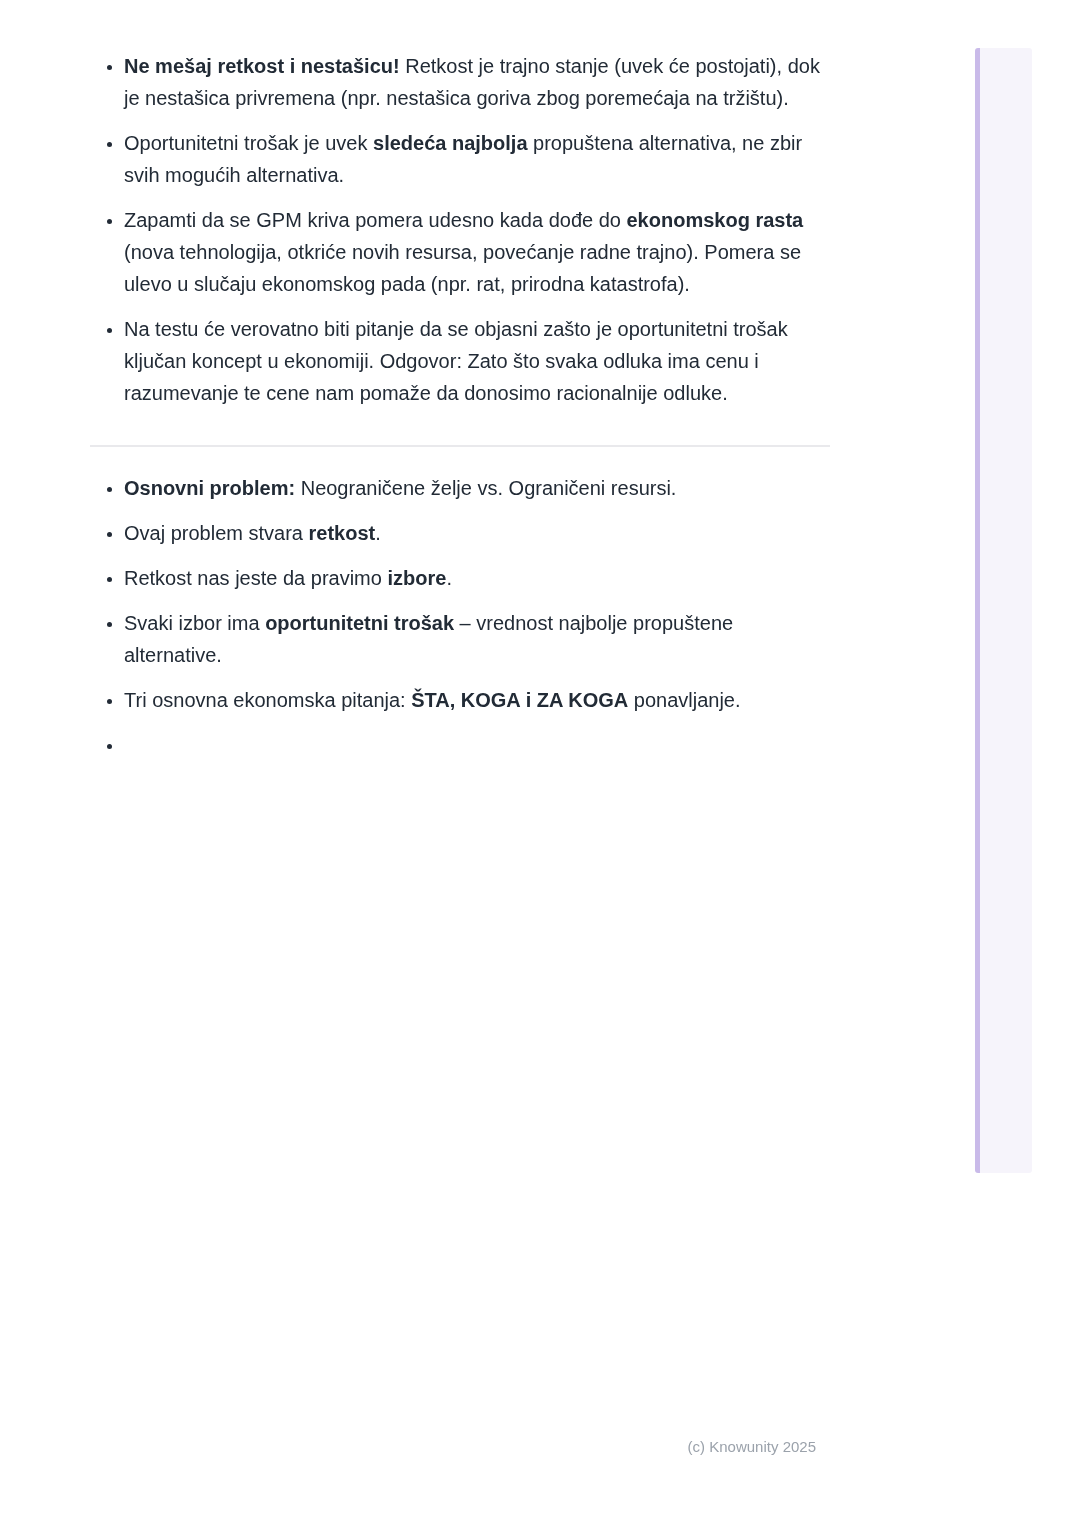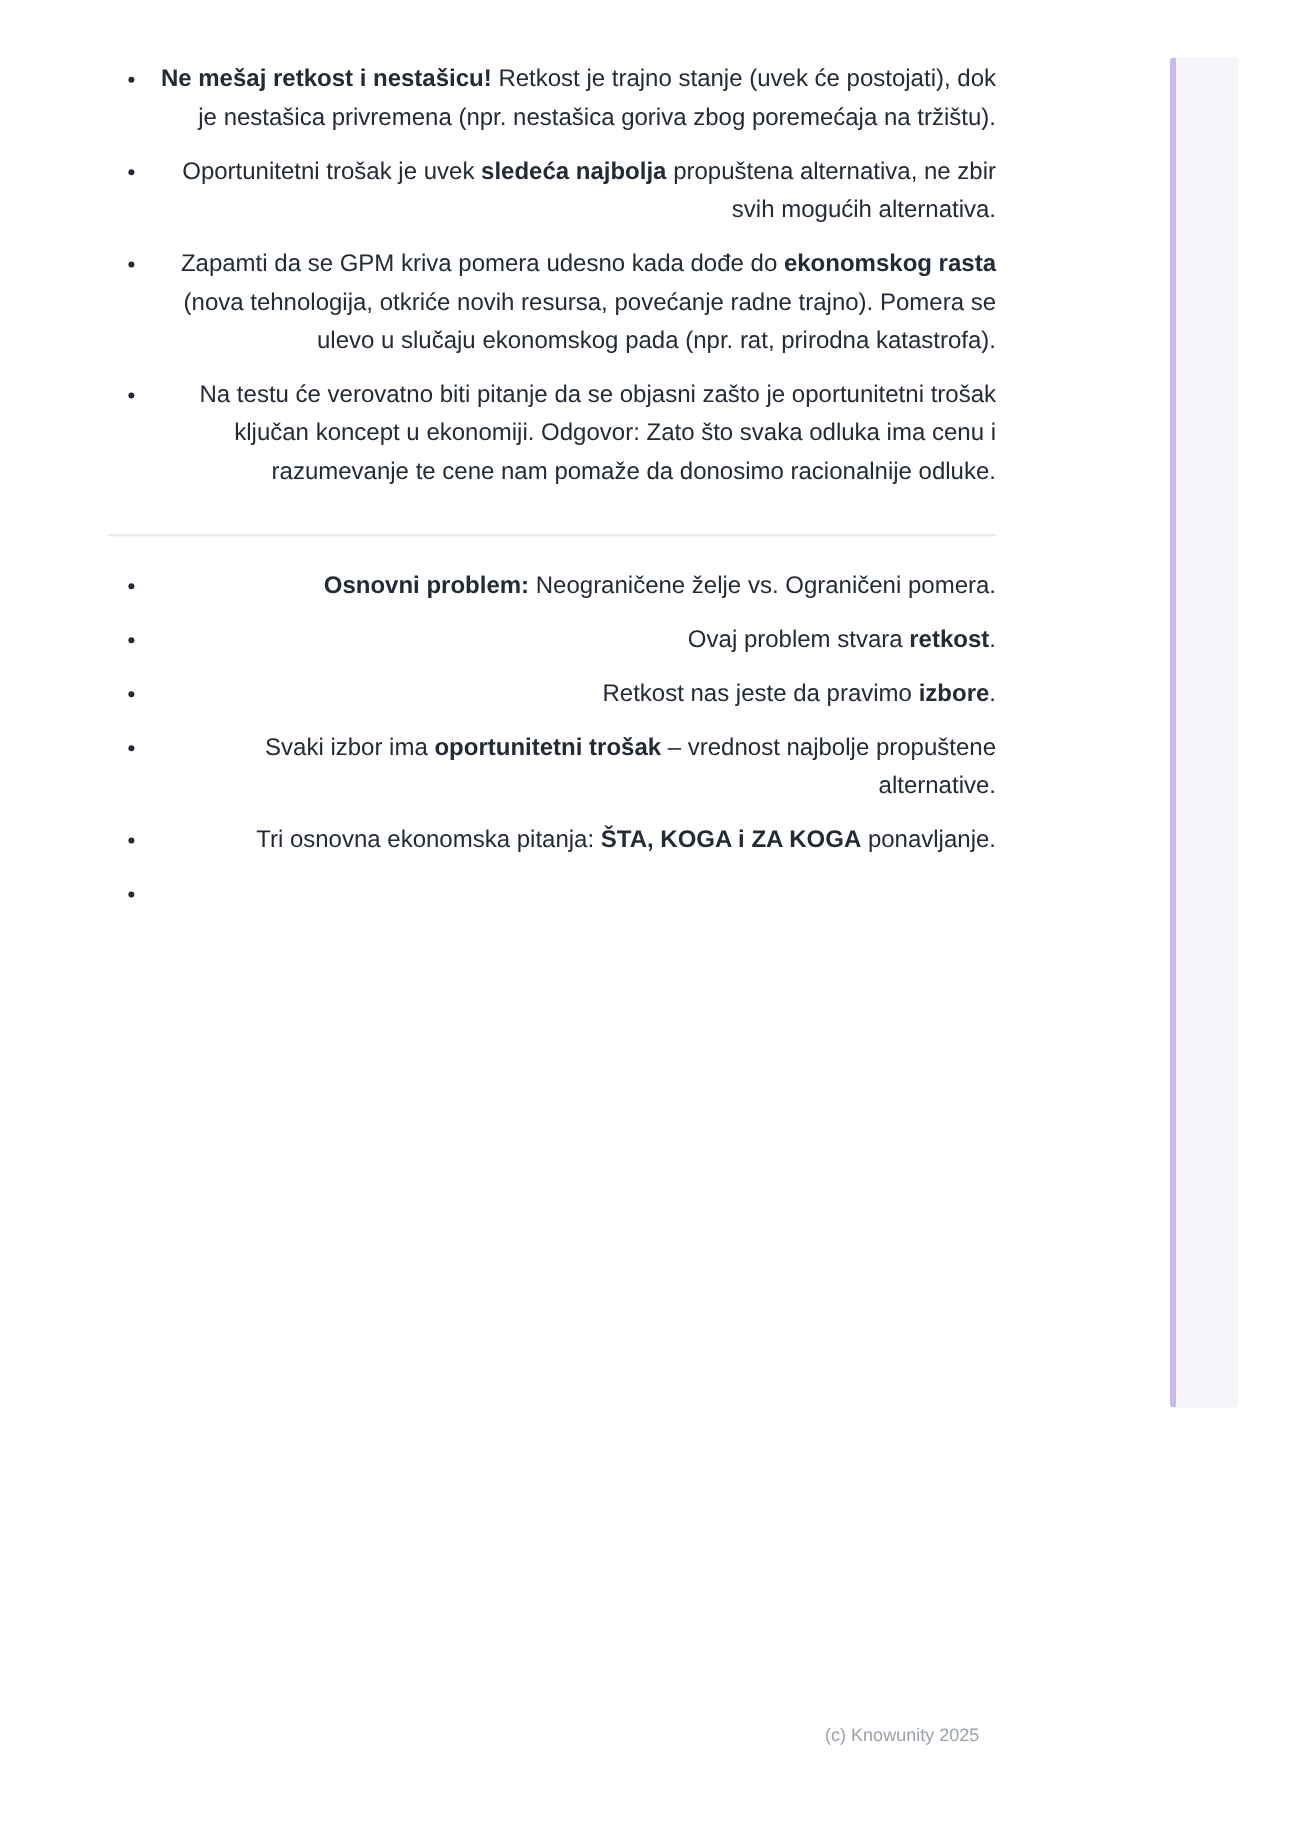--- a/index.html
+++ b/index.html
@@ -20,21 +20,20 @@
     height: 1528px;
     background: var(--page-bg);
     font-family: "Liberation Sans", "DejaVu Sans", sans-serif;
     color: var(--text);
     overflow: hidden;
   }
   .page {
     position: relative;
     width: 876px;
     height: 1528px;
-    text-align: right;
   }
   .content {
     position: relative;
     margin-left: 90px;
     width: 740px;
     padding-top: 50px;
     font-size: 20px;
     line-height: 32px;
   }
   ul.bullets {
@@ -131,21 +130,21 @@
         <p><span>Na testu će verovatno biti pitanje da se objasni zašto je oportunitetni trošak ključan koncept u ekonomiji. Odgovor: Zato što svaka odluka ima cenu i razumevanje te cene nam pomaže da donosimo racionalnije odluke.</span></p>
       </li>
     </ul>
 
 
     <hr class="divider">
 
 
     <ul class="bullets section-list">
       <li>
-        <p><strong>Osnovni problem:</strong><span> Neograničene želje vs. Ograničeni pomera.</span></p>
+        <p><strong>Osnovni problem:</strong><span> Neograničene želje vs. Ograničeni resursi.</span></p>
       </li>
       <li>
         <p><span>Ovaj problem stvara </span><strong>retkost</strong><span>.</span></p>
       </li>
       <li>
         <p><span>Retkost nas jeste da pravimo </span><strong>izbore</strong><span>.</span></p>
       </li>
       <li>
         <p><span>Svaki izbor ima </span><strong>oportunitetni trošak</strong><span> – vrednost najbolje propuštene alternative.</span></p>
       </li>

